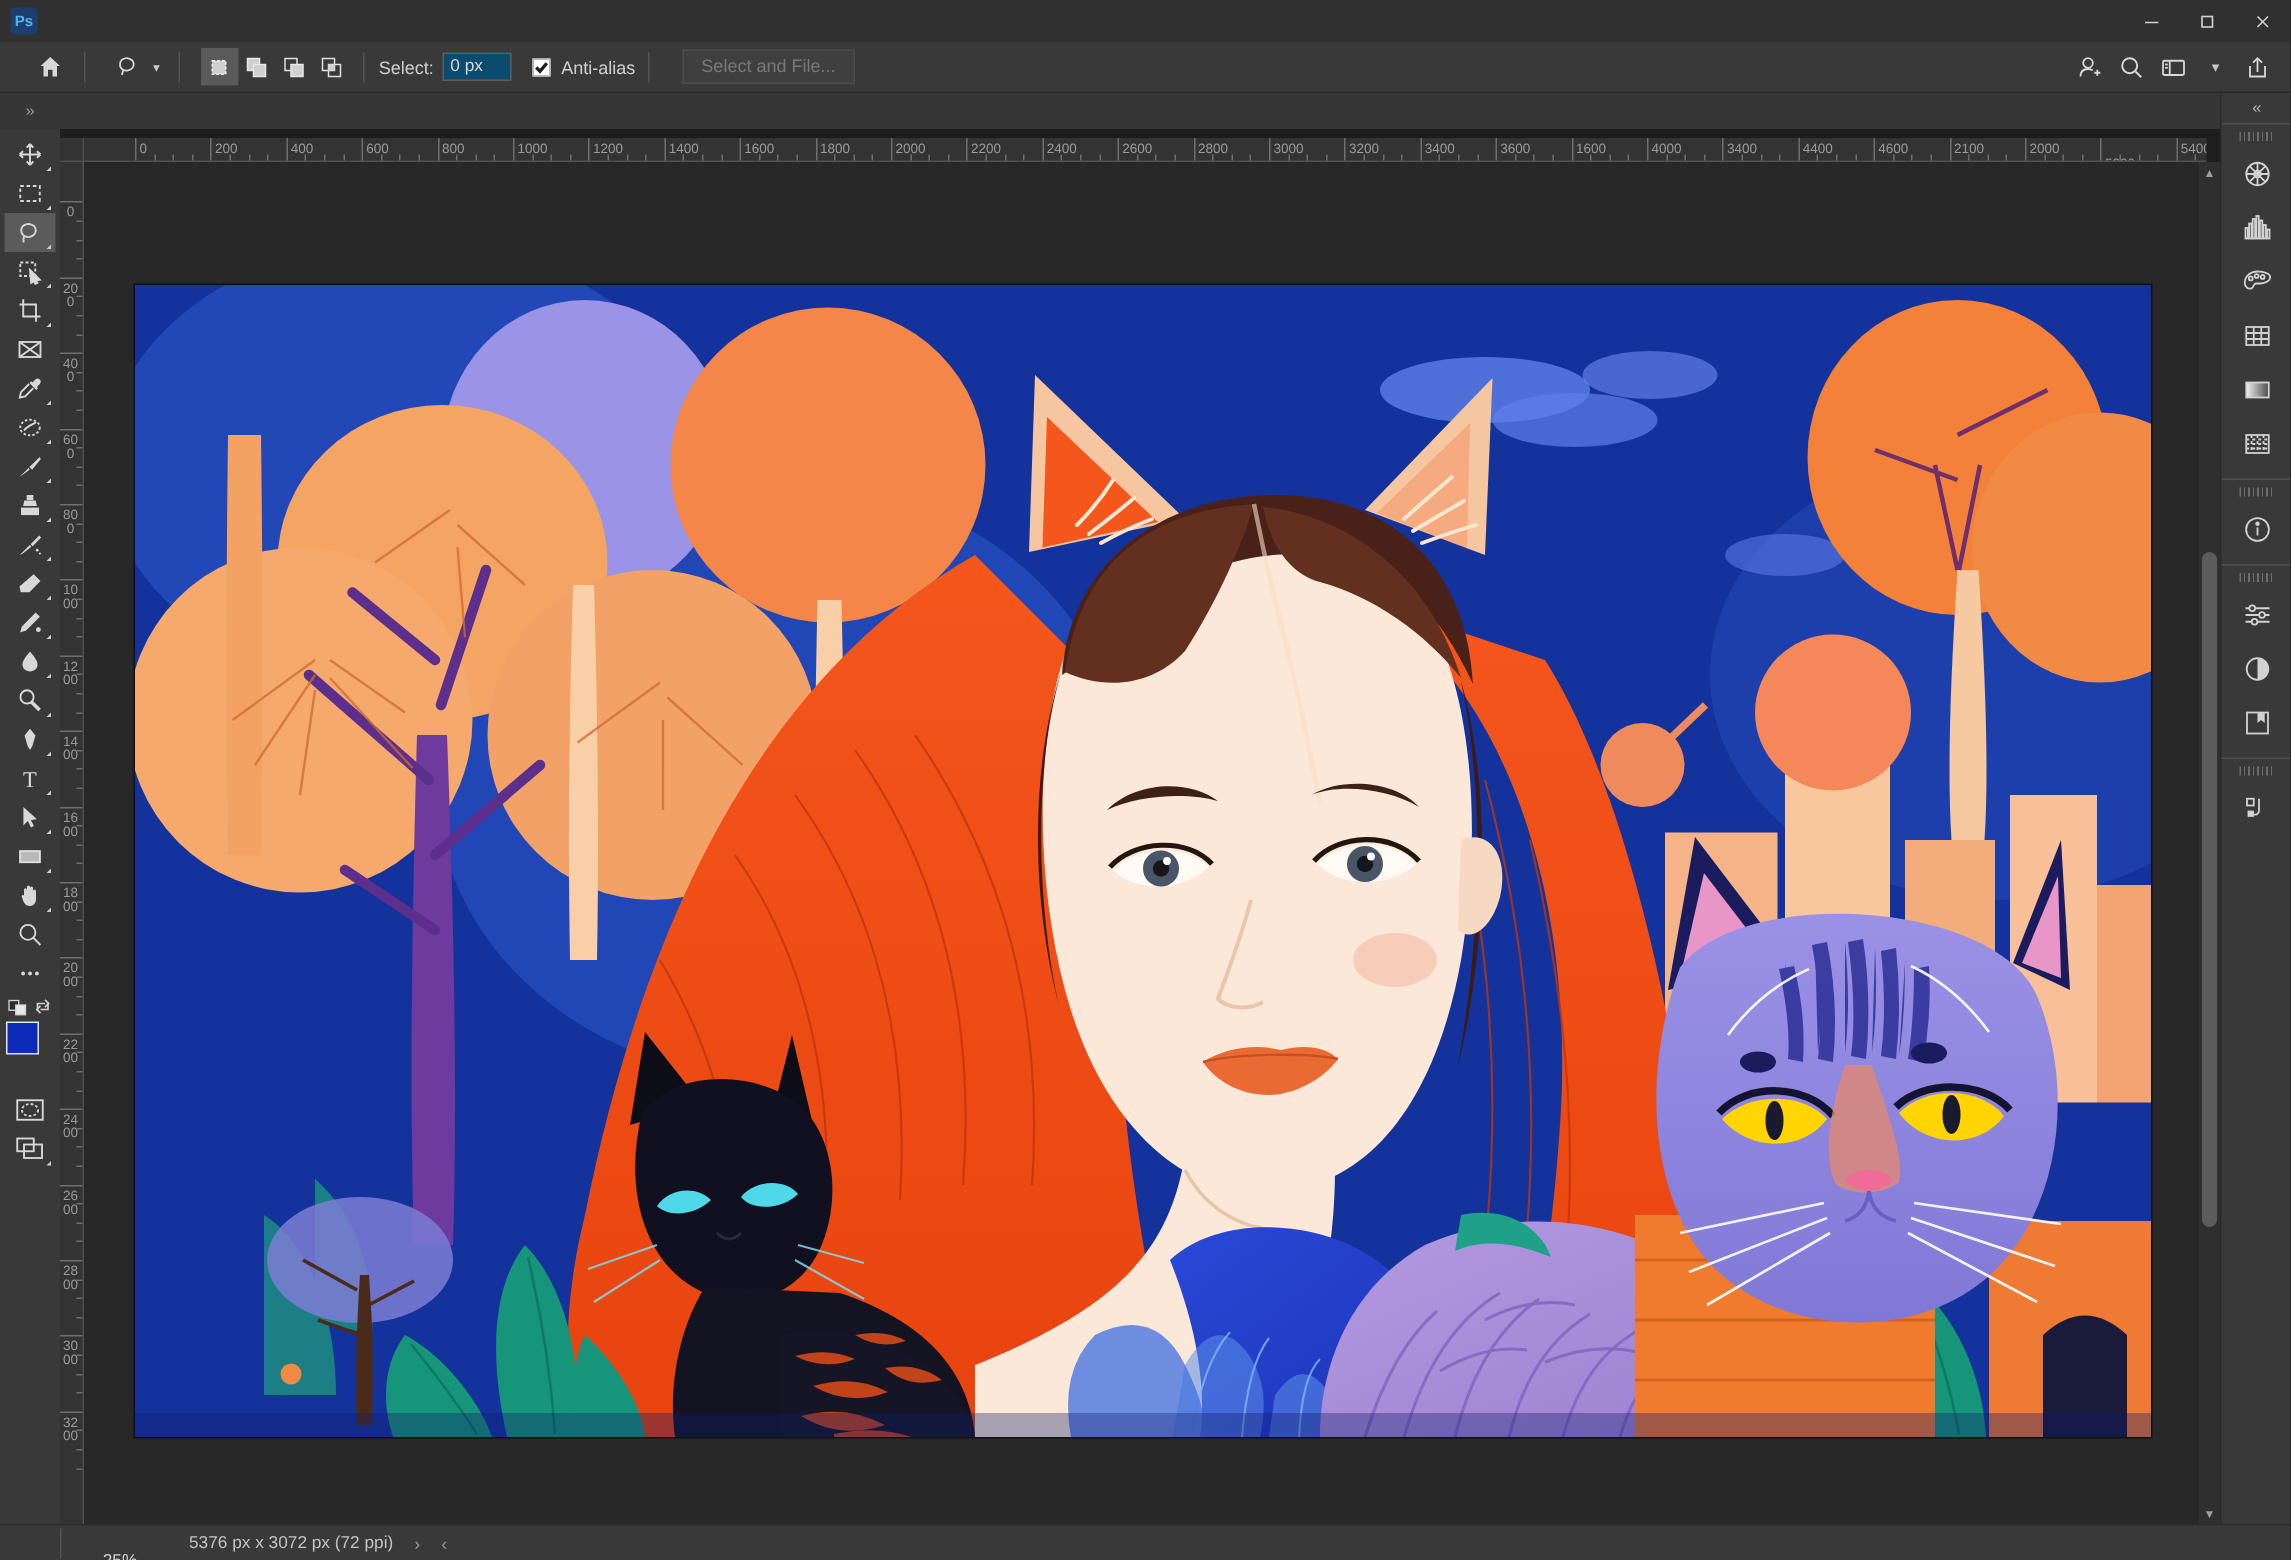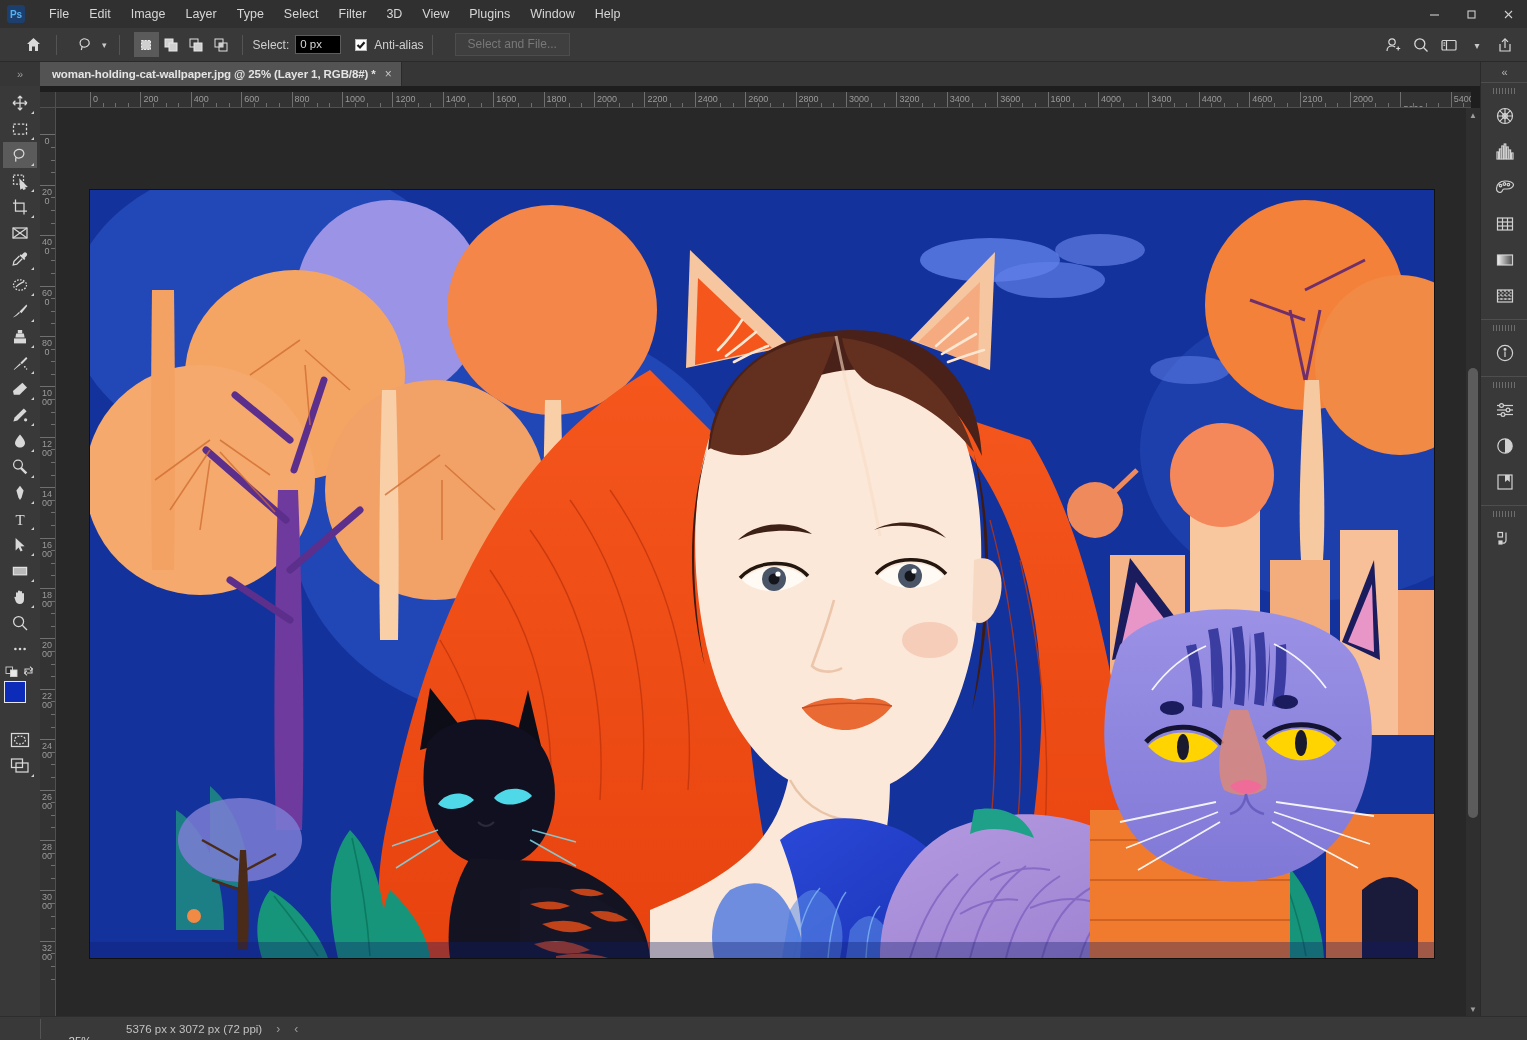--- a/index.html
+++ b/index.html
@@ -28,21 +28,21 @@
   .ob-sep { width:1px; height:20px; background:#545454; margin:0 8px; }
   .home-btn { width:30px; height:26px; margin-left:18px; display:flex;
     align-items:center; justify-content:center; }
   .tool-preset { display:flex; align-items:center; margin-left:8px; padding:2px 4px; }
   .chev { margin-left:5px; color:#c8c8c8; font-size:9px; }
   .selmode-group { display:flex; margin-left:6px; }
   .selmode { width:25px; height:25px; display:flex; align-items:center;
     justify-content:center; }
   .selmode.active { background:#5a5a5a; }
   .label-txt { color:#cfcfcf; font-size:12px; margin-left:2px; }
-  .num-input { width:46px; height:19px; background:#000000; border:1px solid #5d5d5d;
+  .num-input { width:46px; height:19px; background:#0c4a6e; border:1px solid #5d5d5d;
     color:#d8d8d8; font-size:11.5px; padding:0 4px; line-height:17px;
     margin-left:6px; }
   .chk-wrap { display:flex; align-items:center; margin-left:14px; }
   .chkbox { width:12px; height:12px; background:#ffffff; border:1px solid #b9b9b9;
     display:flex; align-items:center; justify-content:center; margin-right:5px; }
   .chkbox svg { stroke:#1e1e1e; stroke-width:2.2; fill:none; }
   .sam-btn { margin-left:14px; height:23px; line-height:21px; padding:0 12px;
     background:#3f3f3f; border:1px solid #4d4d4d; color:#787878; font-size:12px; }
   #ob-right { position:absolute; right:8px; top:0; height:34px; display:flex;
     align-items:center; }
@@ -131,34 +131,20 @@
   #doc-size { margin-left:22px; color:#c2c2c2; font-size:11.5px; }
   .st-arrow { margin-left:14px; color:#9a9a9a; font-size:12px; }
   #st-sep { position:absolute; left:40px; top:2px; width:1px; height:20px;
     background:#545454; }
 </style>
 </head>
 <body>
 
 <div id="titlebar">
   <div id="ps-logo">Ps</div>
-  <div class="menu-list">
-    <div class="menu-item">File</div>
-    <div class="menu-item">Edit</div>
-    <div class="menu-item">Image</div>
-    <div class="menu-item">Layer</div>
-    <div class="menu-item">Type</div>
-    <div class="menu-item">Select</div>
-    <div class="menu-item">Filter</div>
-    <div class="menu-item">3D</div>
-    <div class="menu-item">View</div>
-    <div class="menu-item">Plugins</div>
-    <div class="menu-item">Window</div>
-    <div class="menu-item">Help</div>
-  </div>
   <div id="wincontrols">
     <div class="winbtn">
       <svg width="11" height="11" viewBox="0 0 11 11">
           <line x1="1" y1="6" x2="10" y2="6"></line>
         </svg>
     </div>
     <div class="winbtn">
       <svg width="11" height="11" viewBox="0 0 11 11">
           <rect x="2" y="2" width="7" height="7"></rect>
         </svg>
@@ -257,24 +243,20 @@
         <path d="M4 8 V15 H14 V8"></path>
           <path d="M9 12 V3"></path>
           <polyline points="6,5.8 9,2.8 12,5.8"></polyline>
       </svg>
     </div>
   </div>
 </div>
 
 <div id="tabbar">
   <div id="left-arrows">»</div>
-  <div class="doc-tab">
-    <span class="doc-tab-label">woman-holding-cat-wallpaper.jpg @ 25% (Layer 1, RGB/8#) *</span>
-    <span class="tab-close">×</span>
-  </div>
   <div id="tab-right-collapse">«</div>
 </div>
 
 <div id="toolbar">
   <div class="tool">
     <svg width="18" height="18" viewBox="0 0 18 18">
         <path d="M9 2 L9 16 M2 9 L16 9 M9 2 L6.8 4.4 M9 2 L11.2 4.4 M9 16 L6.8 13.6 M9 16 L11.2 13.6 M2 9 L4.4 6.8 M2 9 L4.4 11.2 M16 9 L13.6 6.8 M16 9 L13.6 11.2"></path>
       </svg>
     <span class="corner"></span>
   </div>

